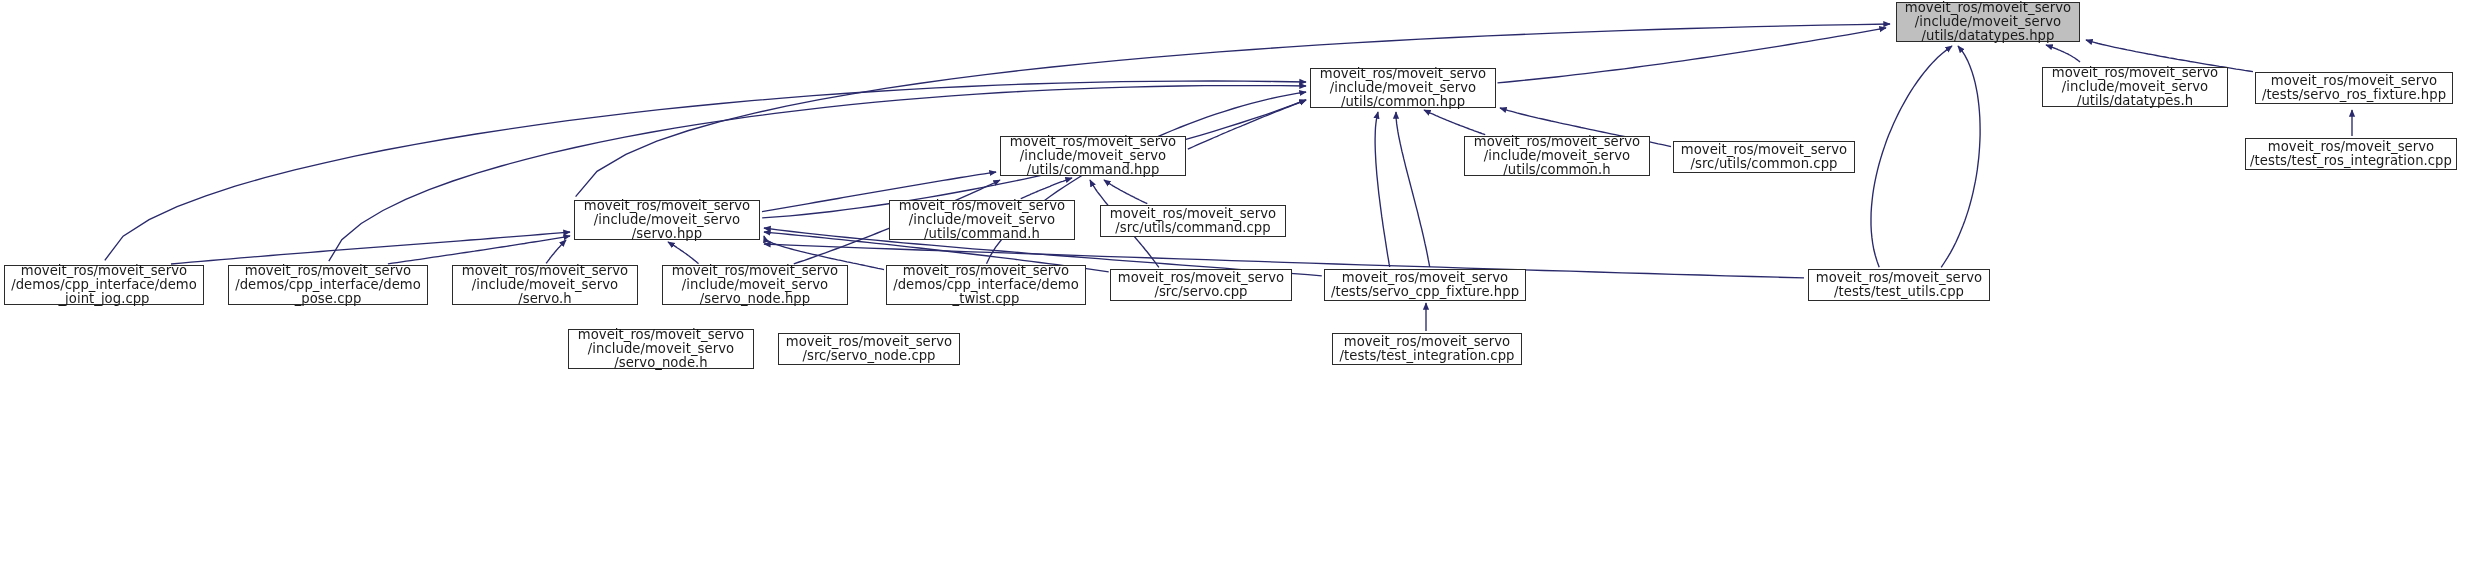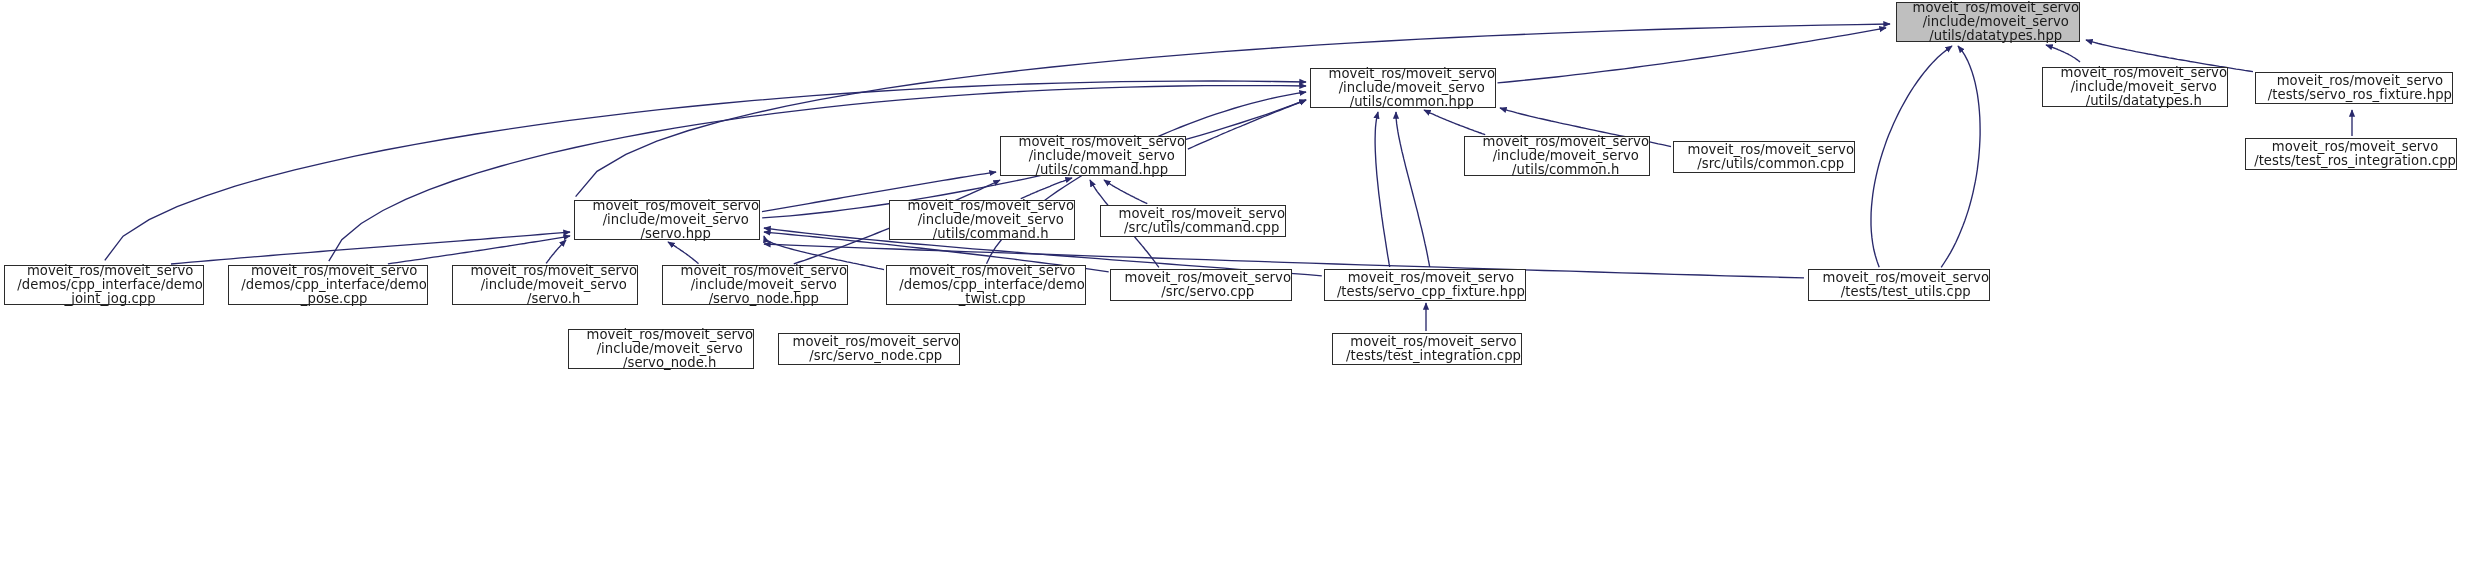--- a/index.html
+++ b/index.html
@@ -23,21 +23,21 @@
     height: 587px;
   }
   .node {
     position: absolute;
     box-sizing: border-box;
     border: 1px solid #2b2b2b;
     background: #ffffff;
     color: #1a1a1a;
     display: flex;
     align-items: center;
-    justify-content: flex-end;
+    justify-content: center;
     text-align: center;
     line-height: 1.04;
     font-size: 13.2px;
     letter-spacing: 0.05px;
     white-space: pre;
     z-index: 5;
   }
   .node.highlight {
     background: #bfbfbf;
     border: 1px solid #2b2b2b;

